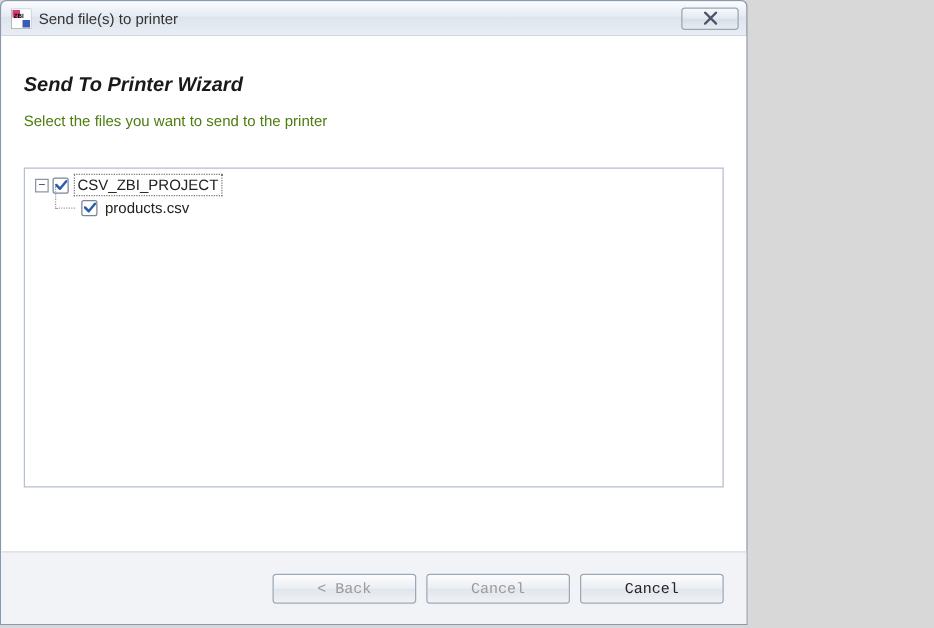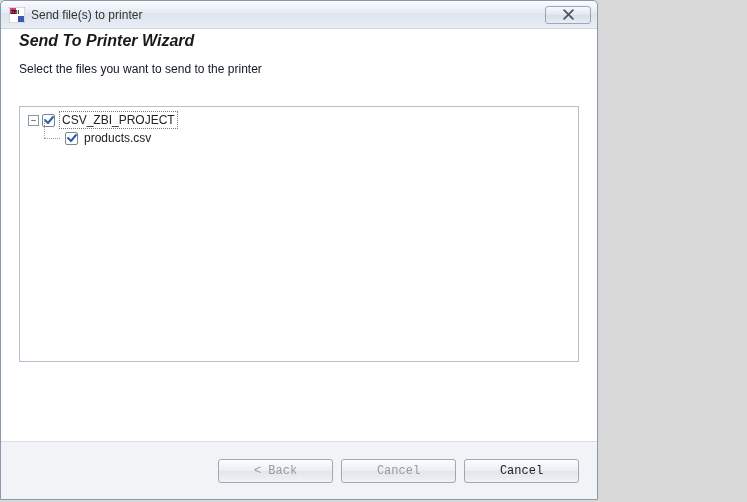--- a/index.html
+++ b/index.html
@@ -56,33 +56,33 @@
     .close-btn svg { width: 11px; height: 11px; }
     .content {
       flex: 1;
       background: #fff;
       margin: 0;
       display: flex;
       flex-direction: column;
       border-top: 1px solid #fff;
     }
     .header-area {
-      padding: 2px 18px 16px 18px;
+      padding: 30px 18px 16px 18px;
     }
     .wizard-title {
       font-family: "Trebuchet MS", "Segoe UI", sans-serif;
       font-size: 16px;
       font-weight: bold;
       font-style: italic;
       color: #1a1a1a;
       margin-bottom: 12px;
     }
     .wizard-subtitle {
       font-size: 12px;
-      color: #0f172a;
+      color: #4d7c0f;
     }
     .tree-container {
       margin: 14px 18px 0 18px;
       border: 1px solid #b5bfcd;
       height: 256px;
       background: #fff;
       padding: 4px 4px;
       overflow: auto;
     }
     .tree-row {

